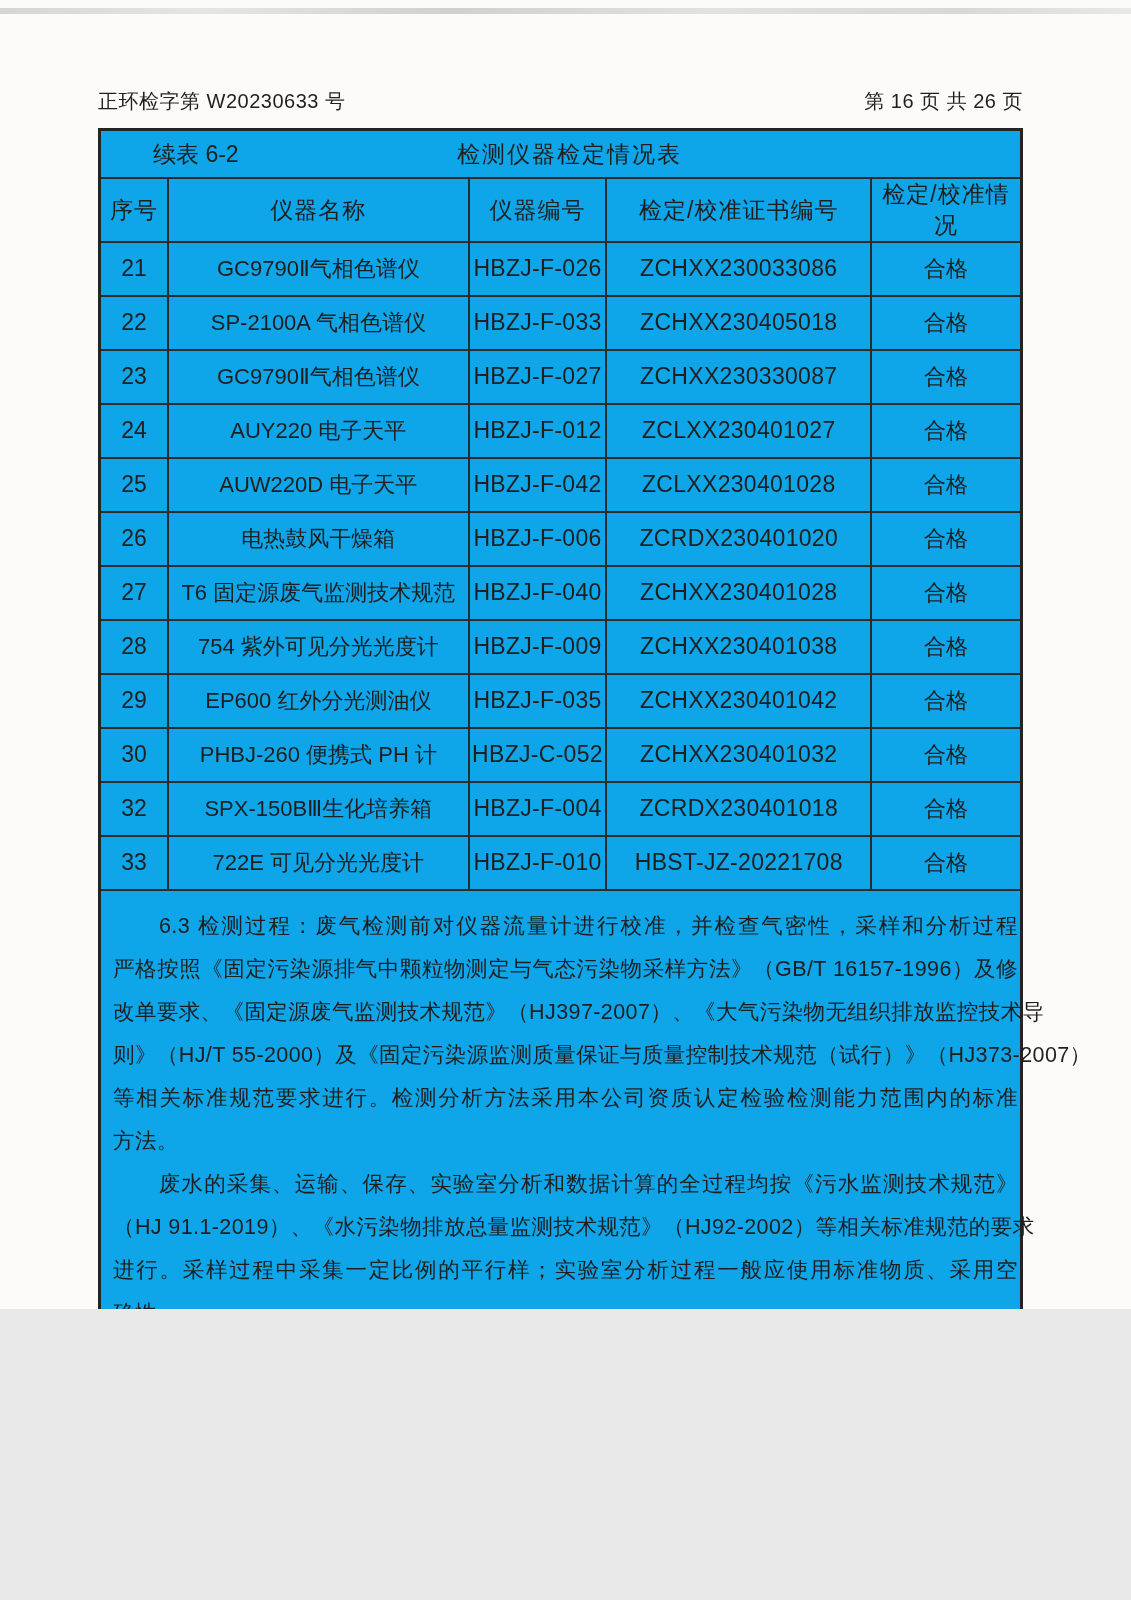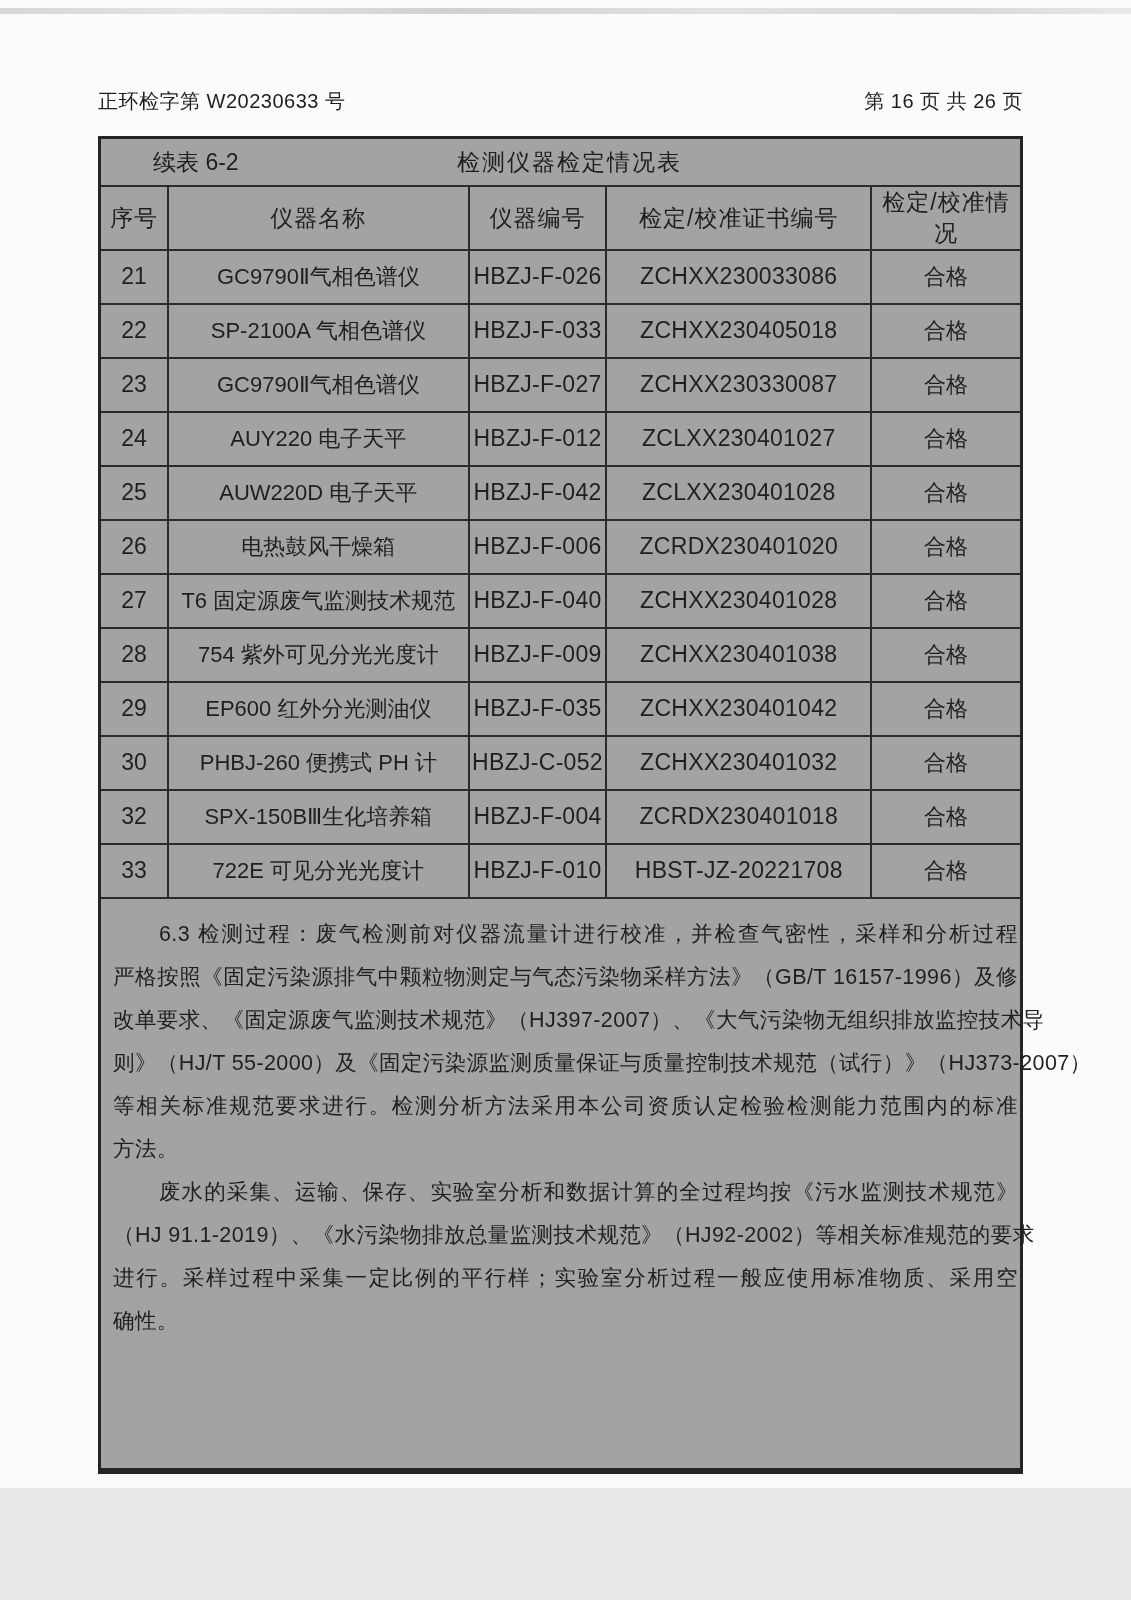--- a/index.html
+++ b/index.html
@@ -1,18 +1,18 @@
 <!DOCTYPE html>
 <html><head>
 <meta charset="utf-8">
 <style>
   html,body{margin:0;padding:0;background:#e9e9e9;}
   .page{
     position:relative;
-    width:1131px;height:1488px;
+    width:1131px;height:1309px;
     background:#fcfbf9;
     font-family:"Liberation Sans",sans-serif;
     color:#1f1f1f;
     overflow:hidden;
     margin:0 auto;
   }
   
   .top-strip{
     position:absolute;top:8px;left:0;width:100%;height:6px;
     background:linear-gradient(90deg,#c9c9c9 0%,#dedede 18%,#c2c2c2 40%,#d9d9d9 63%,#cccccc 85%,#e2e2e2 100%);
@@ -29,22 +29,21 @@
     position:absolute;top:88px;left:98px;width:925px;
     display:flex;justify-content:space-between;align-items:flex-end;
     font-size:20px;letter-spacing:.5px;
   }
   
   .box{
     position:absolute;left:98px;top:128px;width:925px;height:1338px;
     box-sizing:border-box;
     border:3px solid #242424;
     border-bottom-width:6px;
-    background:#a3a3a3;
-    margin-top:8px;
+    background:#0ea5e9;
   }
   .title-row{
     position:relative;height:46px;
     border-bottom:2px solid #2b2b2b;
     display:flex;align-items:center;
     font-size:23px;
   }
   .title-row .cont-label{margin-left:52px;}
   .title-row .table-title{
     position:absolute;left:50%;top:50%;transform:translate(-46%,-50%);

